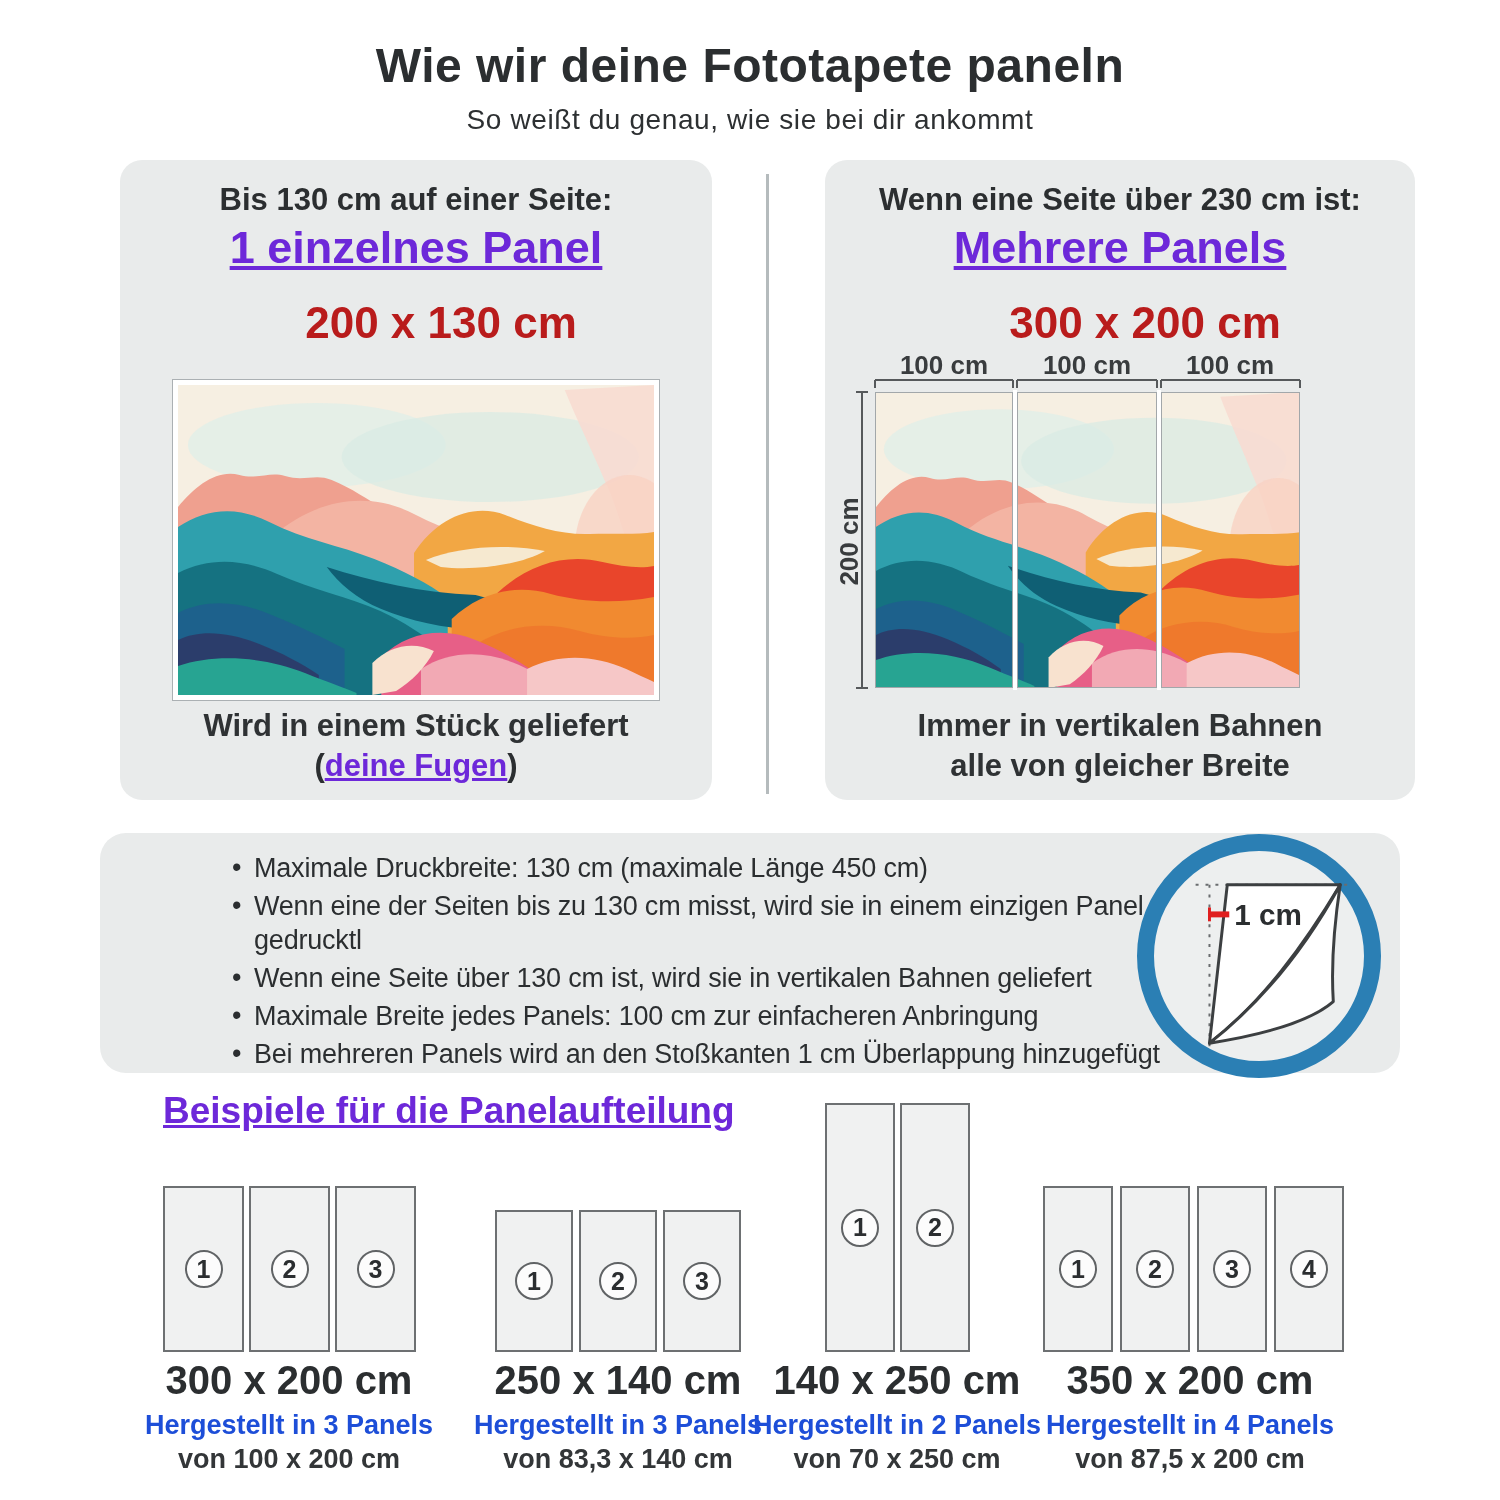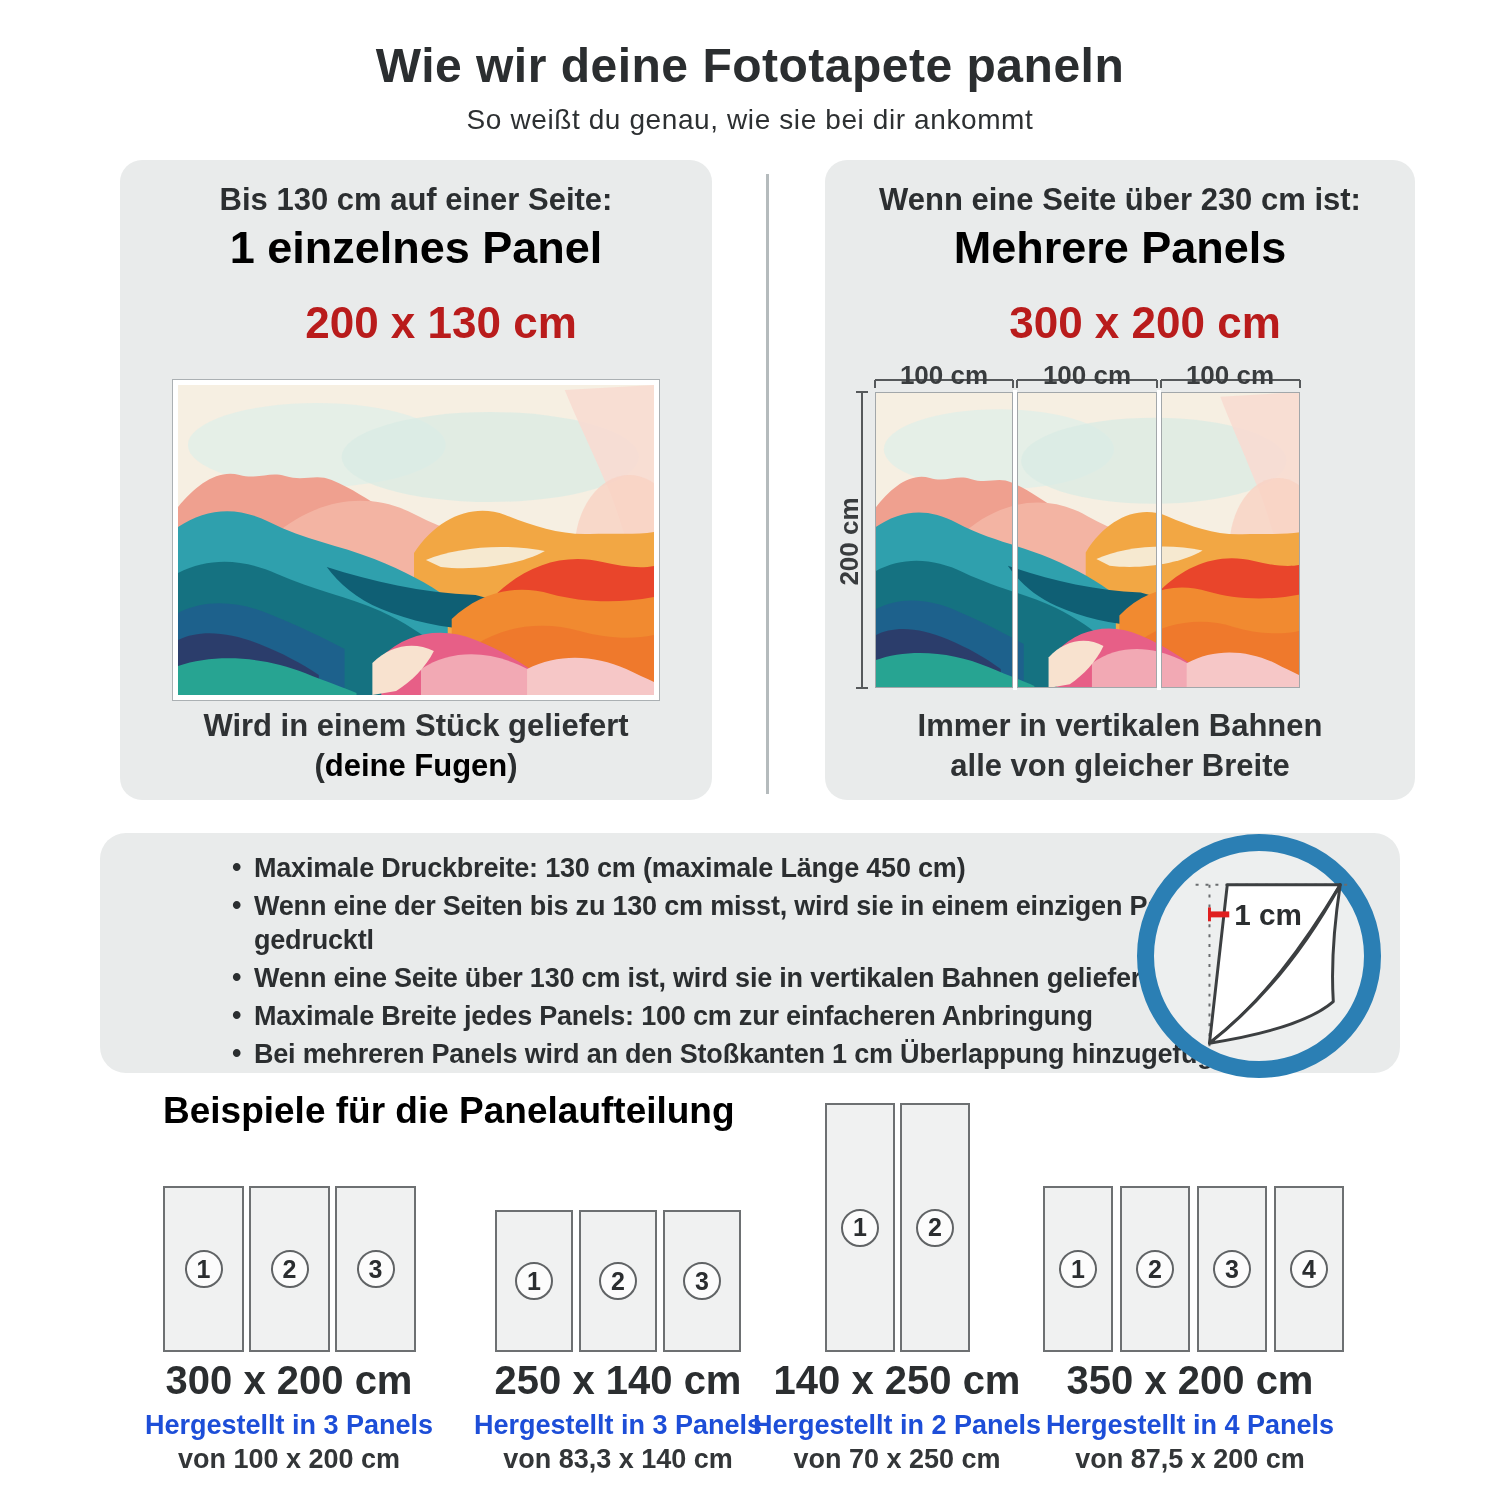--- a/index.html
+++ b/index.html
@@ -1,20 +1,20 @@
 <!DOCTYPE html>
 <html><head>
 <meta charset="utf-8">
 <style>
   html,body{margin:0;padding:0;background:#fff;}
   .canvas{position:relative;width:1500px;height:1500px;background:#ffffff;overflow:hidden;
           font-family:"Liberation Sans", sans-serif;color:#2b2e30;}
   .abs{position:absolute;}
   .ctr{text-align:center;}
-  .blue{color:#000000;}
+  .blue{color:#6d28d9;text-decoration:underline;}
   .dark{color:#2b2e30;}
 
   
   .page-title{left:0;top:38px;width:100%;font-size:48px;font-weight:700;letter-spacing:.5px;}
   .page-subtitle{left:0;top:104px;width:100%;font-size:28px;font-weight:400;letter-spacing:.6px;color:#2d3032;}
 
   
   .card{background:#e9ebeb;border-radius:22px;}
   .card-left{left:120px;top:160px;width:592px;height:640px;}
   .card-right{left:825px;top:160px;width:590px;height:640px;}
@@ -29,29 +29,29 @@
   
   .art-frame{left:50%;transform:translateX(-50%);top:220px;width:476px;height:310px;
              border:5px solid #ffffff;outline:1px solid #abb0b3;background:#f6efe2;}
   .art-frame svg{display:block;width:476px;height:310px;}
 
   
   .rart{left:50px;top:232px;width:425px;height:296px;background:#f6efe2;}
   .rart svg{display:block;width:425px;height:296px;}
   .rgap{position:absolute;top:-2px;width:4px;height:300px;background:#ffffff;}
   .rborder{position:absolute;top:0;height:296px;border:1px solid #a2a7aa;box-sizing:border-box;}
-  .dim-label{font-size:26px;font-weight:700;color:#393c3e;width:120px;text-align:center;margin-top:10px;}
+  .dim-label{font-size:26px;font-weight:700;color:#393c3e;width:120px;text-align:center;}
   .dim-label-v{left:-36px;top:366px;width:120px;text-align:center;font-size:26px;font-weight:700;
                color:#393c3e;transform:rotate(-90deg);}
   .bracket-svg{left:0;top:0;width:590px;height:640px;pointer-events:none;}
 
   
   .specs-card{left:100px;top:833px;width:1300px;height:240px;background:#e9ebeb;border-radius:26px;}
   .specs-list{position:absolute;left:130px;top:18px;margin:0;padding:0;list-style:none;
-              width:1015px;font-size:27px;font-weight:700;line-height:34px;color:#2b2e30;letter-spacing:-0.2px;}
+              width:1015px;font-size:27px;font-weight:400;line-height:34px;color:#2b2e30;letter-spacing:-0.2px;}
   .specs-list li{position:relative;padding-left:24px;margin-bottom:4px;}
   .specs-list li::before{content:"\2022";position:absolute;left:2px;top:-1px;}
 
   
   .badge{left:1137px;top:834px;width:244px;height:244px;border-radius:50%;
          border:17px solid #2b7fb4;background:#edefef;box-sizing:border-box;z-index:5;}
   .badge svg{display:block;width:210px;height:210px;}
 
   
   .examples-heading{left:163px;top:1090px;font-size:37px;font-weight:700;}

